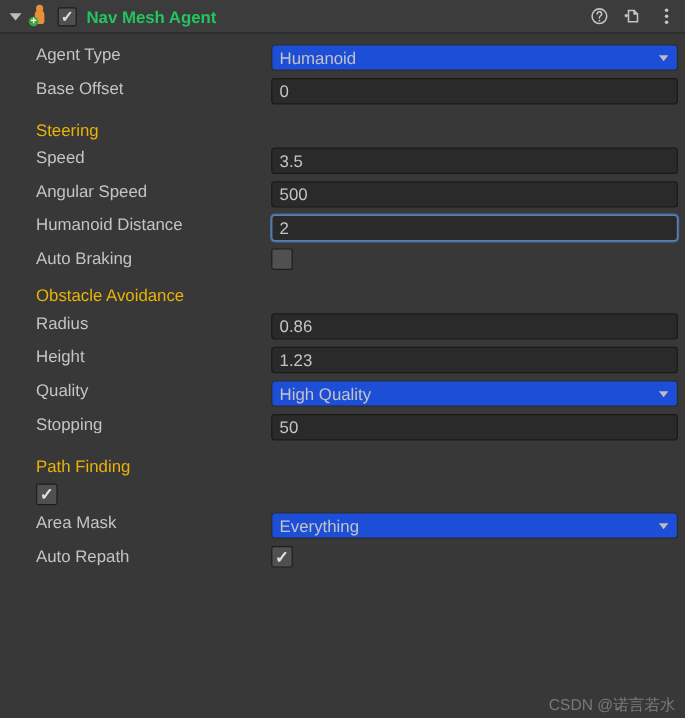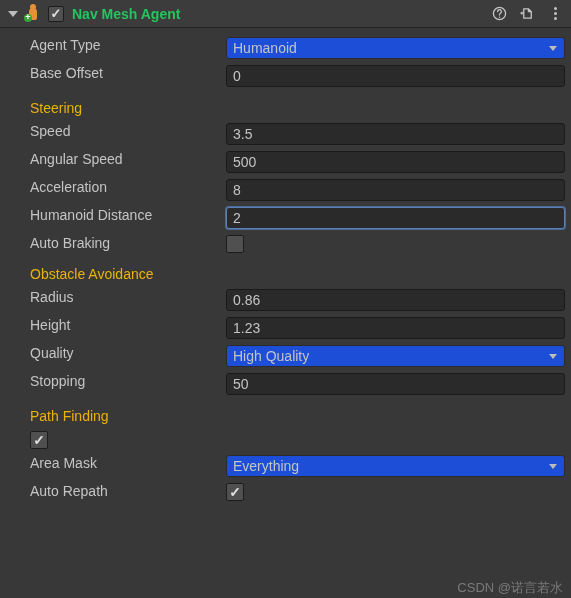--- a/index.html
+++ b/index.html
@@ -246,24 +246,20 @@
   <div class="row">
     <div class="label">Speed</div>
     <div class="field"><input class="text-input" value="3.5" style=""></div>
   </div>
 
   <div class="row">
     <div class="label">Angular Speed</div>
     <div class="field"><input class="text-input" value="500" style=""></div>
   </div>
 
-  <div class="row">
-    <div class="label">Acceleration</div>
-    <div class="field"><input class="text-input" value="8" style=""></div>
-  </div>
 
   <div class="row">
     <div class="label">Humanoid Distance</div>
     <div class="field"><input class="text-input highlight" value="2" style=""></div>
   </div>
 
   <div class="row">
     <div class="label">Auto Braking</div>
     <div class="field">
         <div class="checkbox"></div>

